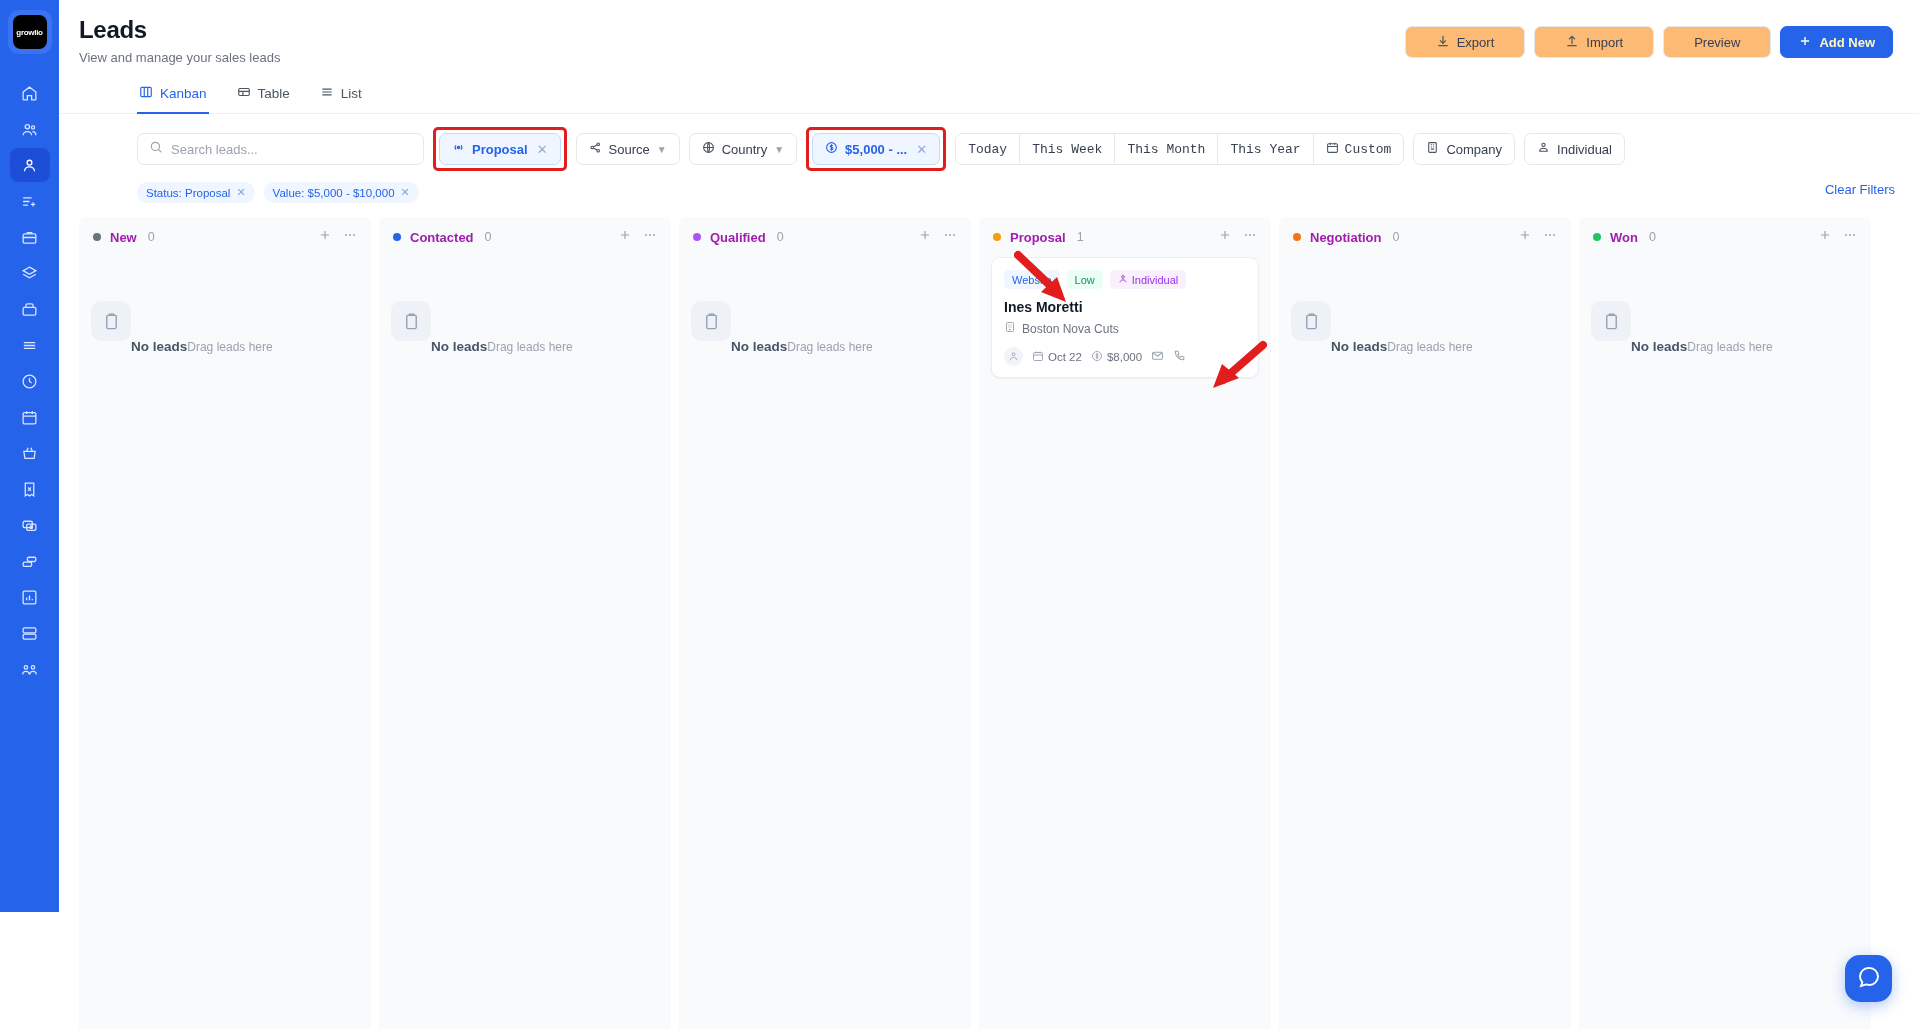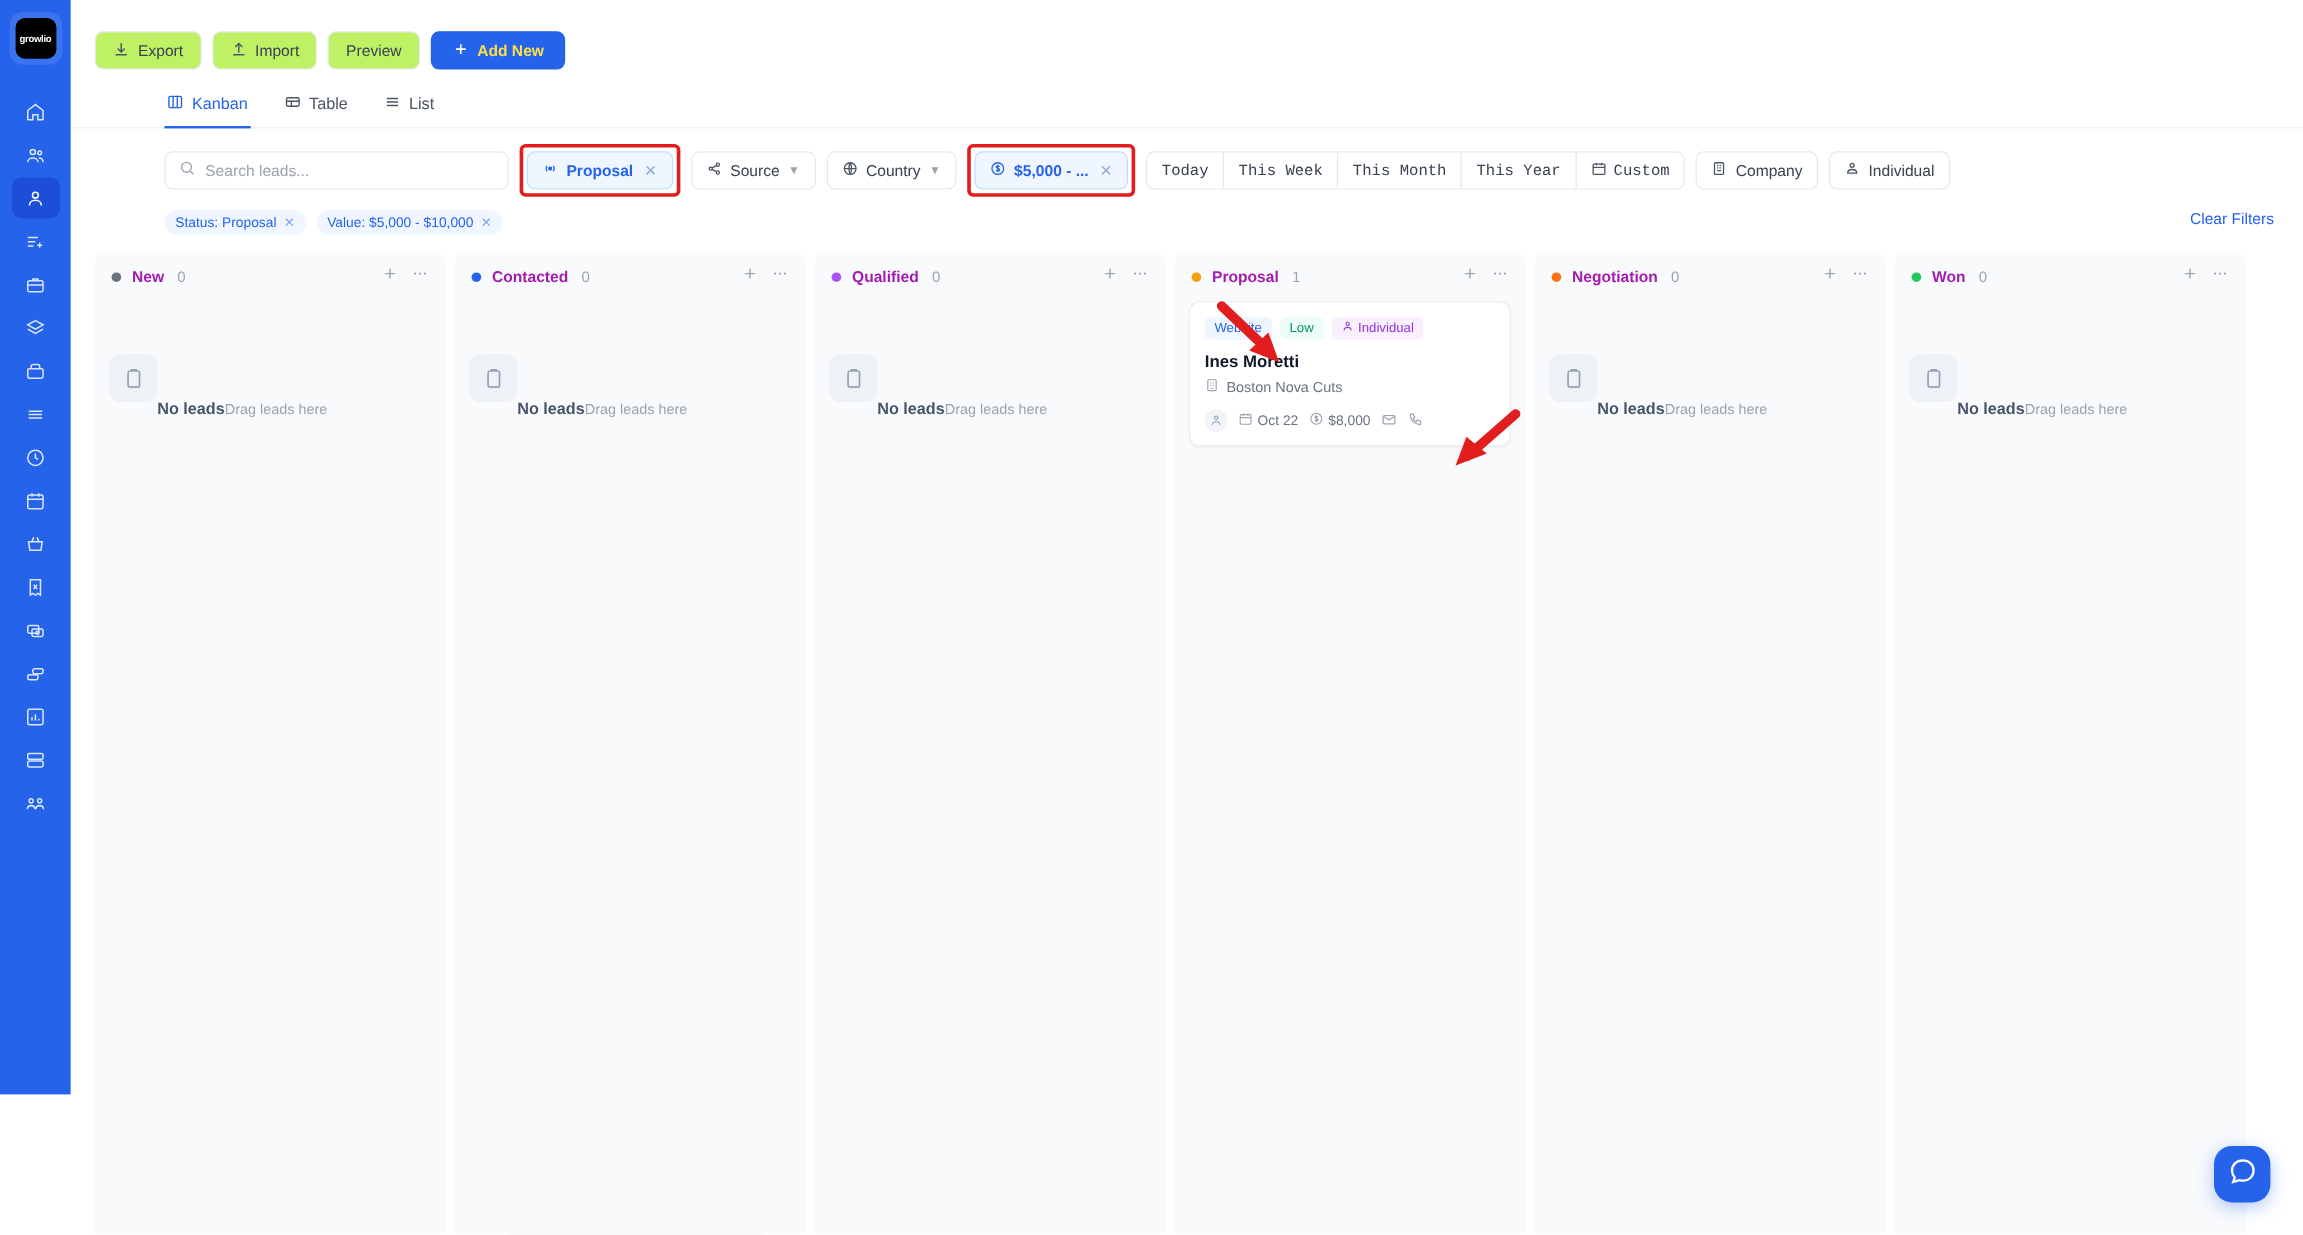--- a/index.html
+++ b/index.html
@@ -53,29 +53,29 @@
 
   
   .page-header {
     display: flex; align-items: flex-start; justify-content: space-between;
     padding: 16px 26px 0 20px;
   }
   .page-title { font-size: 24px; font-weight: bold; color: #111827; letter-spacing: -.3px; }
   .page-sub { font-size: 13px; color: #6b7280; margin-top: 6px; }
   .header-actions { display: flex; align-items: center; gap: 9px; margin-top: 10px; }
   .btn {
-    height: 32px; padding: 0 14px;
+    height: 32px; padding: 0 30px;
     display: inline-flex; align-items: center; gap: 7px;
     border: 1px solid #e5e7eb; border-radius: 7px;
-    background: #bef264; color: #374151;
+    background: #fdba74; color: #374151;
     font-size: 13px; font-family: inherit;
     white-space: nowrap;
   }
   .btn-primary {
-    background: #2563eb; border-color: #2563eb; color: #fde047;
+    background: #2563eb; border-color: #2563eb; color: #fef9c3;
     font-weight: bold; padding: 0 17px;
   }
 
   
   .tabs {
     display: flex; gap: 26px;
     padding: 0 0 0 78px;
     margin-top: 14px;
     border-bottom: 1px solid #eef0f3;
     align-items: flex-end;
@@ -376,20 +376,24 @@
           <circle cx="17" cy="9" r="2.4"></circle>
           <path d="M2.5 19c0-2.6 2-4.4 4.5-4.4s4.5 1.8 4.5 4.4M12.5 19c0-2.6 2-4.4 4.5-4.4s4.5 1.8 4.5 4.4"></path>
         </svg>
       </span>
   </div>
 </div>
 
 <div class="main">
 
   <div class="page-header">
+    <div>
+      <div class="page-title">Leads</div>
+      <div class="page-sub">View and manage your sales leads</div>
+    </div>
     <div class="header-actions">
       <button class="btn">
         <span><svg width="14" height="14" viewBox="0 0 24 24" fill="none" stroke="#4b5563" stroke-width="2">
               <path d="M12 3v12M7 11l5 5 5-5M4 20h16"></path>
             </svg></span>
         <span>Export</span>
       </button>
       <button class="btn">
         <span><svg width="14" height="14" viewBox="0 0 24 24" fill="none" stroke="#4b5563" stroke-width="2">
               <path d="M12 17V5M7 9l5-5 5 5M4 20h16"></path>

